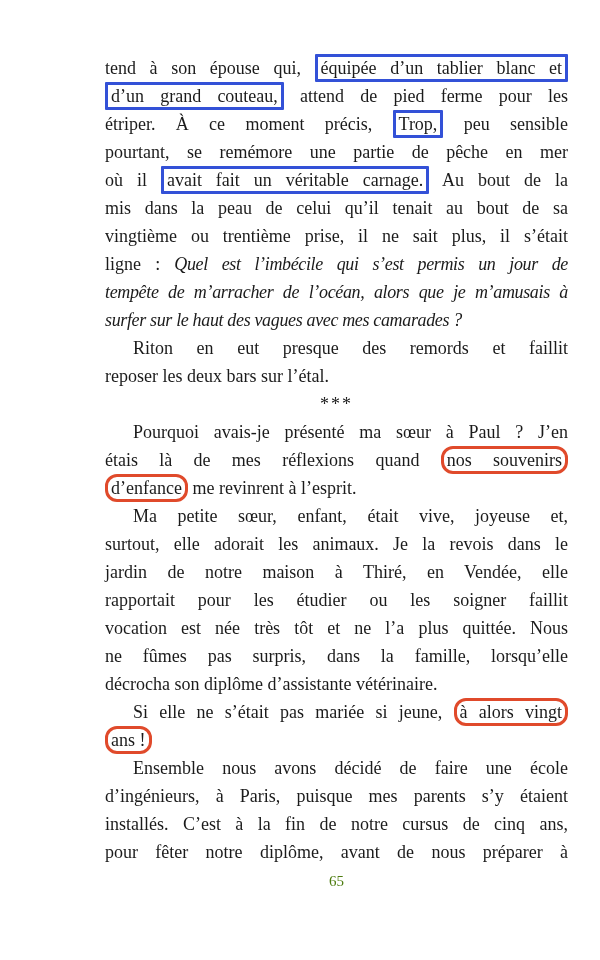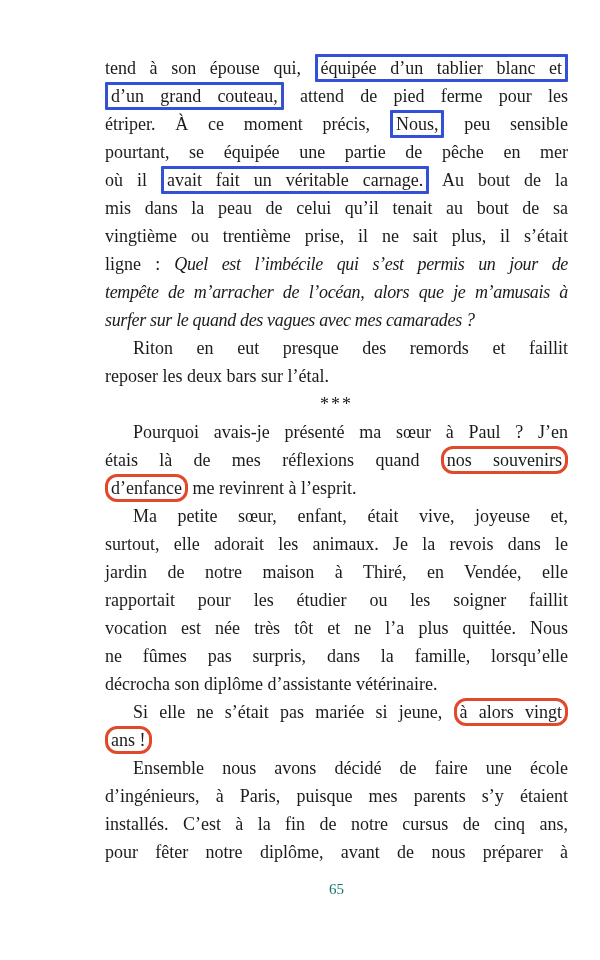--- a/index.html
+++ b/index.html
@@ -24,41 +24,41 @@
   .indent { text-indent: 28px; }
   .italic { font-style: italic; letter-spacing: -0.35px; }
   .hl {
     border: 3px solid transparent;
     border-radius: 1px;
     padding: 1px 3px;
   }
   .hl-blue { border-color: var(--hl-blue, #3351d7); }
   .hl-red  { border-color: var(--hl-red, #e04a2b); border-radius: 12px; }
   .footer {
-    margin-top: 15px;
+    margin-top: 7px;
     text-align: center;
     font-size: 15px;
-    color: #0f766e;
+    color: #4d7c0f;
   }
 </style>
 </head>
 <body>
 
 <div class="page">
   <div>
       <div class="line align-justify"><span>tend à son épouse qui, </span><span class="hl hl-blue">équipée d’un tablier blanc et</span></div>
       <div class="line align-justify"><span class="hl hl-blue">d’un grand couteau,</span><span> attend de pied ferme pour les</span></div>
-      <div class="line align-justify"><span>étriper. À ce moment précis, </span><span class="hl hl-blue">Nous,</span><span> peu sensible</span></div>
-      <div class="line align-justify"><span>pourtant, se équipée une partie de pêche en mer</span></div>
+      <div class="line align-justify"><span>étriper. À ce moment précis, </span><span class="hl hl-blue">Trop,</span><span> peu sensible</span></div>
+      <div class="line align-justify"><span>pourtant, se remémore une partie de pêche en mer</span></div>
       <div class="line align-justify"><span>où il </span><span class="hl hl-blue">avait fait un véritable carnage.</span><span> Au bout de la</span></div>
       <div class="line align-justify"><span>mis dans la peau de celui qu’il tenait au bout de sa</span></div>
       <div class="line align-justify"><span>vingtième ou trentième prise, il ne sait plus, il s’était</span></div>
       <div class="line align-justify"><span>ligne : </span><span class="italic">Quel est l’imbécile qui s’est permis un jour de</span></div>
       <div class="line align-justify"><span class="italic">tempête de m’arracher de l’océan, alors que je m’amusais à</span></div>
-      <div class="line align-left"><span class="italic">surfer sur le quand des vagues avec mes camarades ?</span></div>
+      <div class="line align-left"><span class="italic">surfer sur le haut des vagues avec mes camarades ?</span></div>
       <div class="line align-justify indent"><span>Riton en eut presque des remords et faillit</span></div>
       <div class="line align-left"><span>reposer les deux bars sur l’étal.</span></div>
       <div class="line align-center"><span>***</span></div>
       <div class="line align-justify indent"><span>Pourquoi avais-je présenté ma sœur à Paul ? J’en</span></div>
       <div class="line align-justify"><span>étais là de mes réflexions quand </span><span class="hl hl-red">nos souvenirs</span></div>
       <div class="line align-left"><span class="hl hl-red">d’enfance</span><span> me revinrent à l’esprit.</span></div>
       <div class="line align-justify indent"><span>Ma petite sœur, enfant, était vive, joyeuse et,</span></div>
       <div class="line align-justify"><span>surtout, elle adorait les animaux. Je la revois dans le</span></div>
       <div class="line align-justify"><span>jardin de notre maison à Thiré, en Vendée, elle</span></div>
       <div class="line align-justify"><span>rapportait pour les étudier ou les soigner faillit</span></div>

